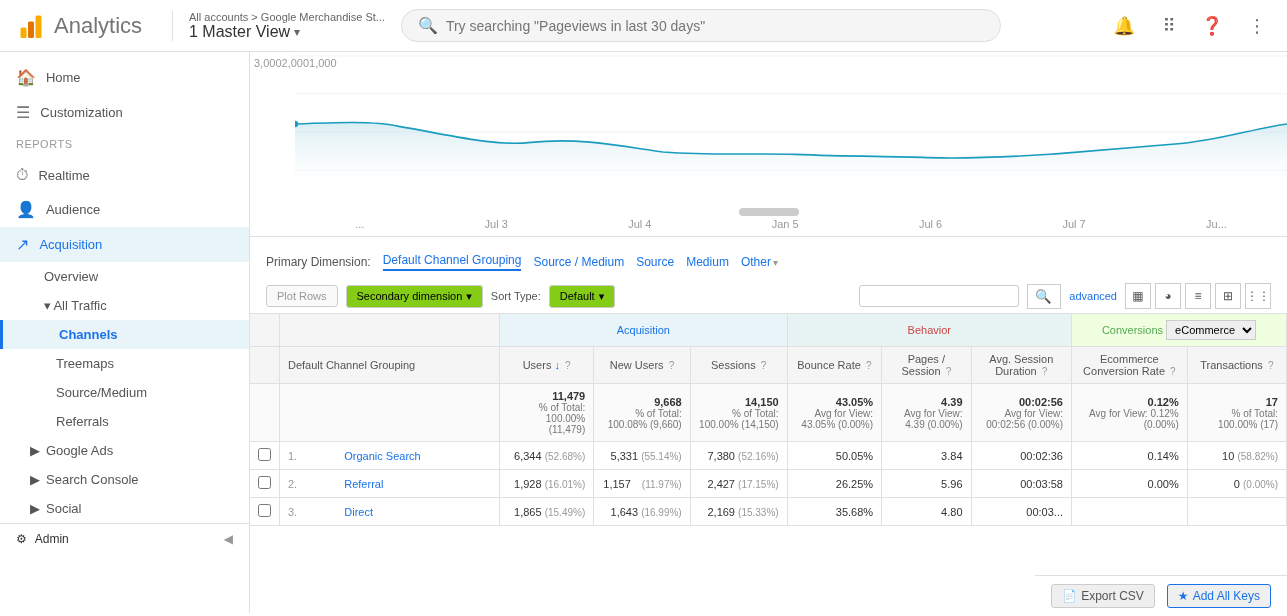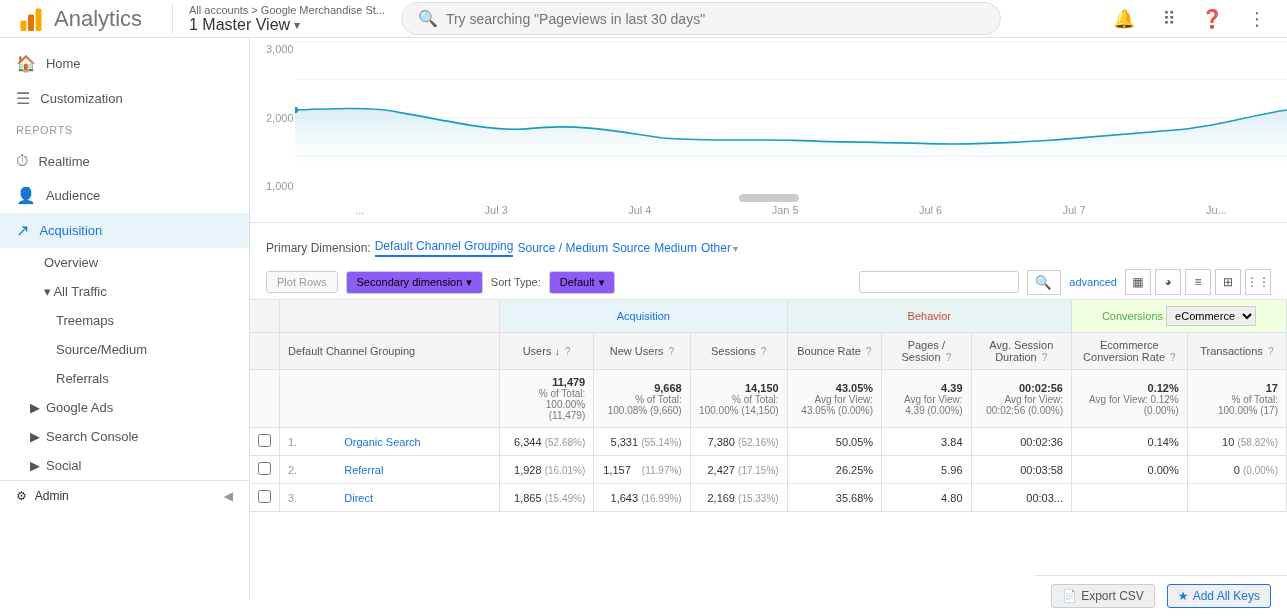--- a/index.html
+++ b/index.html
@@ -2,21 +2,21 @@
 <html><head>
   <meta charset="utf-8">
   <style>
     * { box-sizing: border-box; margin: 0; padding: 0; }
     body { font-family: Arial, sans-serif; font-size: 12px; color: #333; background: #fff; overflow: hidden; }
     
     
     .top-header {
       display: flex;
       align-items: center;
-      height: 38px;
+      height: 52px;
       background: #fff;
       border-bottom: 1px solid #e0e0e0;
       padding: 0 16px;
       gap: 16px;
     }
     .logo-area {
       display: flex;
       align-items: center;
       gap: 8px;
       min-width: 140px;
@@ -151,26 +151,26 @@
     
     .chart-container {
       height: 185px;
       background: #fff;
       border-bottom: 1px solid #e0e0e0;
       position: relative;
       overflow: hidden;
     }
     .chart-y-labels {
       position: absolute;
-      left: 12px;
+      left: 0;
       top: 0;
       bottom: 25px;
       width: 45px;
       display: flex;
-      flex-direction: column;
+      flex-direction: row;
       justify-content: space-between;
       padding: 5px 4px;
       font-size: 11px;
       color: #999;
     }
     .chart-svg {
       position: absolute;
       left: 45px;
       right: 0;
       top: 0;
@@ -191,21 +191,21 @@
 
     
     .table-area {
       flex: 1;
       overflow-y: auto;
       padding: 8px 0;
     }
     .primary-dimension-bar {
       display: flex;
       align-items: center;
-      gap: 4px;
+      gap: 12px;
       padding: 8px 16px;
       font-size: 12px;
       flex-wrap: wrap;
     }
     .dim-label { color: #555; font-weight: 500; }
     .dim-link { color: #1a73e8; cursor: pointer; text-decoration: none; }
     .dim-link.active { color: #1a73e8; border-bottom: 2px solid #1a73e8; padding-bottom: 2px; }
     .toolbar-bar {
       display: flex;
       align-items: center;
@@ -218,21 +218,21 @@
       border-radius: 3px;
       background: #f9f9f9;
       color: #999;
       cursor: pointer;
       font-size: 11px;
     }
     .dropdown-btn {
       padding: 4px 10px;
       border: 1px solid #ccc;
       border-radius: 3px;
-      background: #8b5cf6;
+      background: #84cc16;
       cursor: pointer;
       font-size: 11px;
       display: flex;
       align-items: center;
       gap: 4px;
     }
     .sort-label { font-size: 11px; color: #555; }
     .search-input-small {
       margin-left: auto;
       border: 1px solid #ccc;
@@ -382,20 +382,23 @@
     <div class="sidebar-item active">
       <span class="sidebar-icon" style="color:#1a73e8;">↗</span>
       <span>Acquisition</span>
     </div>
     <div class="sidebar-sub-item">
       <span>Overview</span>
     </div>
     <div class="sidebar-sub-item" style="font-weight:500;">
       <span>▾</span> <span>All Traffic</span>
     </div>
+    <div class="sidebar-sub-item active" style="padding-left: 56px;">
+      <span>Channels</span>
+    </div>
     <div class="sidebar-sub-item" style="padding-left: 56px;">
       <span>Treemaps</span>
     </div>
     <div class="sidebar-sub-item" style="padding-left: 56px;">
       <span>Source/Medium</span>
     </div>
     <div class="sidebar-sub-item" style="padding-left: 56px;">
       <span>Referrals</span>
     </div>
     <div class="sidebar-group-item">

